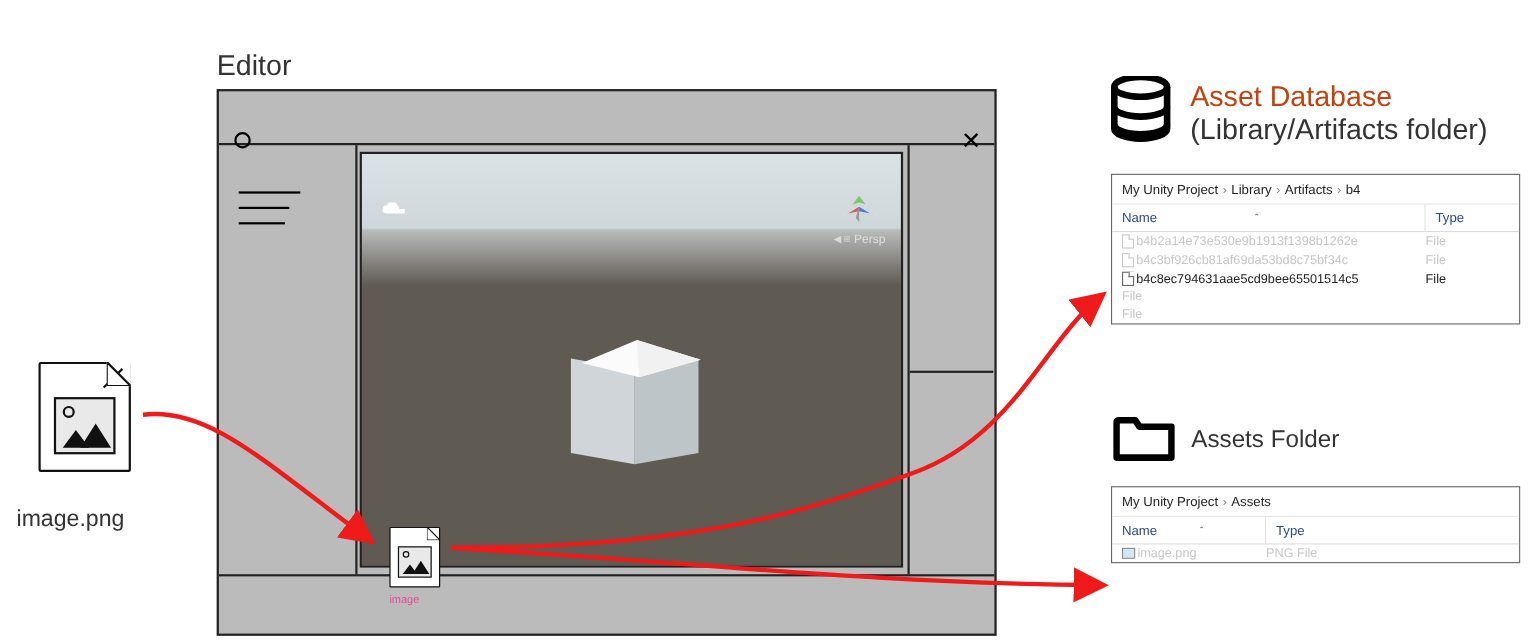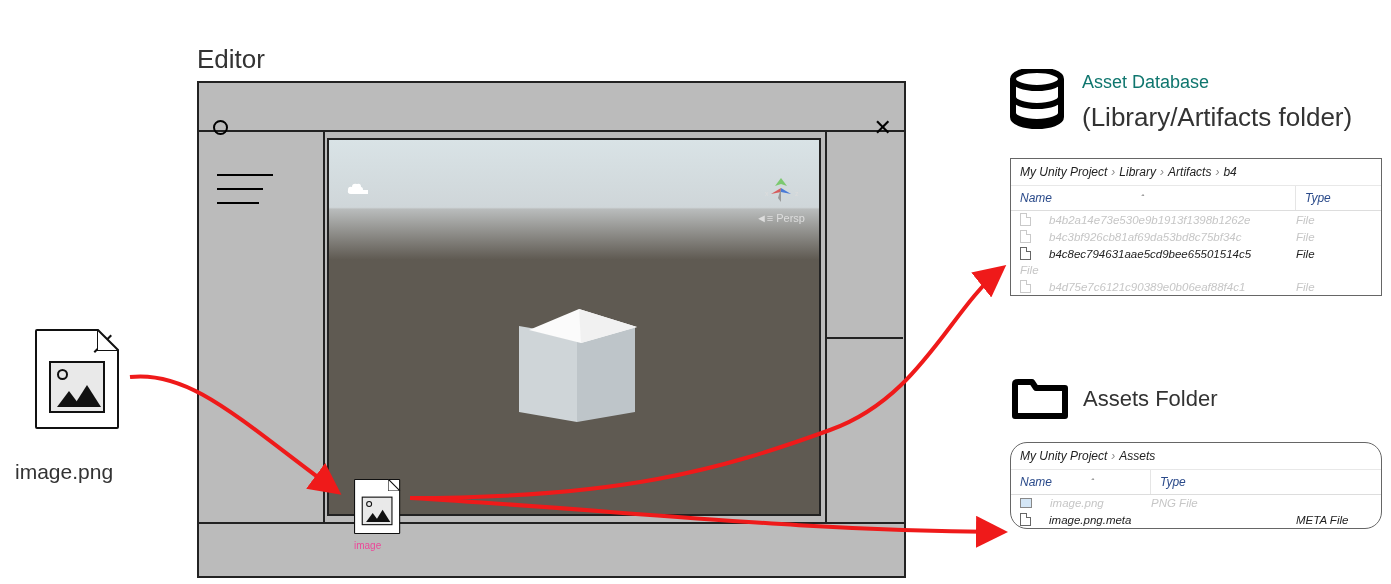--- a/index.html
+++ b/index.html
@@ -52,44 +52,44 @@
 .pic-mt { position:absolute; left:6px; bottom:4px; width:0; height:0; border-left:12px solid transparent; border-right:12px solid transparent; border-bottom:16px solid #111; }
 .pic-mt2 { position:absolute; left:22px; bottom:4px; width:0; height:0; border-left:14px solid transparent; border-right:14px solid transparent; border-bottom:22px solid #111; }
 
 .doc-sm { transform: scale(0.55); transform-origin: top left; }
 .img-proj { left:354px; top:465px; }
 .img-proj-label { left:354px; top:526px; font-size:10px; color:#ec4899; }
 
 
 .db-icon { left: 1009px; top: 55px; width: 56px; height: 62px; }
 .db-icon svg { width:100%; height:100%; }
-.db-label1 { left: 1082px; top: 58px; font-size: 18px; color: #0f766e; }
+.db-label1 { left: 1082px; top: 58px; font-size: 26px; color: #c2410c; }
 .db-label2 { left: 1082px; top: 88px; font-size: 26px; color: #333; }
 
 
-.explorer { border: 1.5px solid #666; background: #fff; width: 372px; font-style: italic; }
+.explorer { border: 1.5px solid #666; background: #fff; width: 372px; }
 .explorer .crumbs { padding: 6px 9px; font-size: 12px; border-bottom: 1px solid #e8e8e8; color: #222; }
 .explorer .crumbs span.sep { color:#888; padding: 0 4px; }
 .explorer .hdr { display:flex; font-size:12px; border-bottom:1px solid #ddd; position:relative; }
 .explorer .hdr .col-name { flex: 1; padding: 5px 9px; color:#2a4a8a; border-right:1px solid #e5e5e5; position:relative; }
 .explorer .hdr .col-type { width: 85px; padding: 5px 9px; color:#2a4a8a; }
 .explorer .hdr .caret { position:absolute; left:130px; top:7px; font-size:9px; color:#666; }
 .explorer .hdr .caret2 { position:absolute; left:80px; top:7px; font-size:9px; color:#666; }
 .explorer .row { display:flex; font-size:11.5px; padding:2px 9px; align-items:center; }
-.explorer .row .name { flex:1; display:flex; align-items:center; gap:18px; }
+.explorer .row .name { flex:1; display:flex; align-items:center; gap:2px; }
 .explorer .row .type { width:76px; }
 .explorer .row.dim { color:#c6c6c6; }
 .explorer .row.dim .ficon { opacity:0.35; }
 .explorer .row.norm { color:#222;justify-content:space-between; }
 .ficon { width:11px; height:13px; border:1px solid #666; background:#fff; position:relative; display:inline-block; }
 .ficon::after { content:""; position:absolute; right:-1px; top:-1px; width:4px; height:4px; background:#fff; border-left:1px solid #666; border-bottom:1px solid #666; }
 .picicon { width:12px; height:10px; border:1px solid #888; background:linear-gradient(#d4e6f6,#d4e6f6); display:inline-block; }
 
 .exp1 { left: 1010px; top: 144px; }
-.exp2 { left: 1010px; top: 428px; border-radius: 17px; }
+.exp2 { left: 1010px; top: 428px; }
 
 
 .folder-icon { left: 1012px; top: 362px; width: 56px; height: 44px; }
 .folder-label { left: 1083px; top: 372px; font-size: 22px; color: #333; }
 
 
 svg.arrows { position:absolute; left:0; top:0; width:1391px; height:584px; pointer-events:none; }
 </style>
 </head>
 <body>
@@ -208,24 +208,20 @@
         <div class="name">
           <span class="ficon"></span>
           <span>b4c8ec794631aae5cd9bee65501514c5</span>
         </div>
         <div class="type">File</div>
       </div>
       <div class="row dim">
         <div class="type">File</div>
       </div>
       <div class="row dim">
-        <div class="name">
-          <span class="ficon"></span>
-          <span>b4d75e7c6121c90389e0b06eaf88f4c1</span>
-        </div>
         <div class="type">File</div>
       </div>
     </div>
 </div>
 
 <div class="abs folder-icon">
   <svg viewBox="0 0 56 44">
       <path d="M3 8 L3 40 L53 40 L53 12 L24 12 L20 6 L6 6 Q3 6 3 8 Z" fill="none" stroke="#000" stroke-width="6" stroke-linejoin="round"></path>
     </svg>
 </div>
@@ -239,27 +235,20 @@
     <div class="col-name" style="flex:0 0 140px"><span>Name</span><span class="caret2">ˆ</span></div>
     <div class="col-type">Type</div>
   </div>
   <div id="exp2-rows">
       <div class="row dim">
         <div class="name" style="flex:0 0 131px">
           <span class="picicon"></span>
           <span>image.png</span>
         </div>
         <div class="type">PNG File</div>
-      </div>
-      <div class="row norm">
-        <div class="name" style="flex:0 0 131px">
-          <span class="ficon"></span>
-          <span>image.png.meta</span>
-        </div>
-        <div class="type">META File</div>
       </div>
     </div>
 </div>
 
 <svg class="arrows">
   <defs>
     <marker id="ah" markerWidth="8" markerHeight="8" refX="6" refY="4" orient="auto">
       <path d="M0,0 L8,4 L0,8 Z" fill="#ef1a1a"></path>
     </marker>
   </defs>

